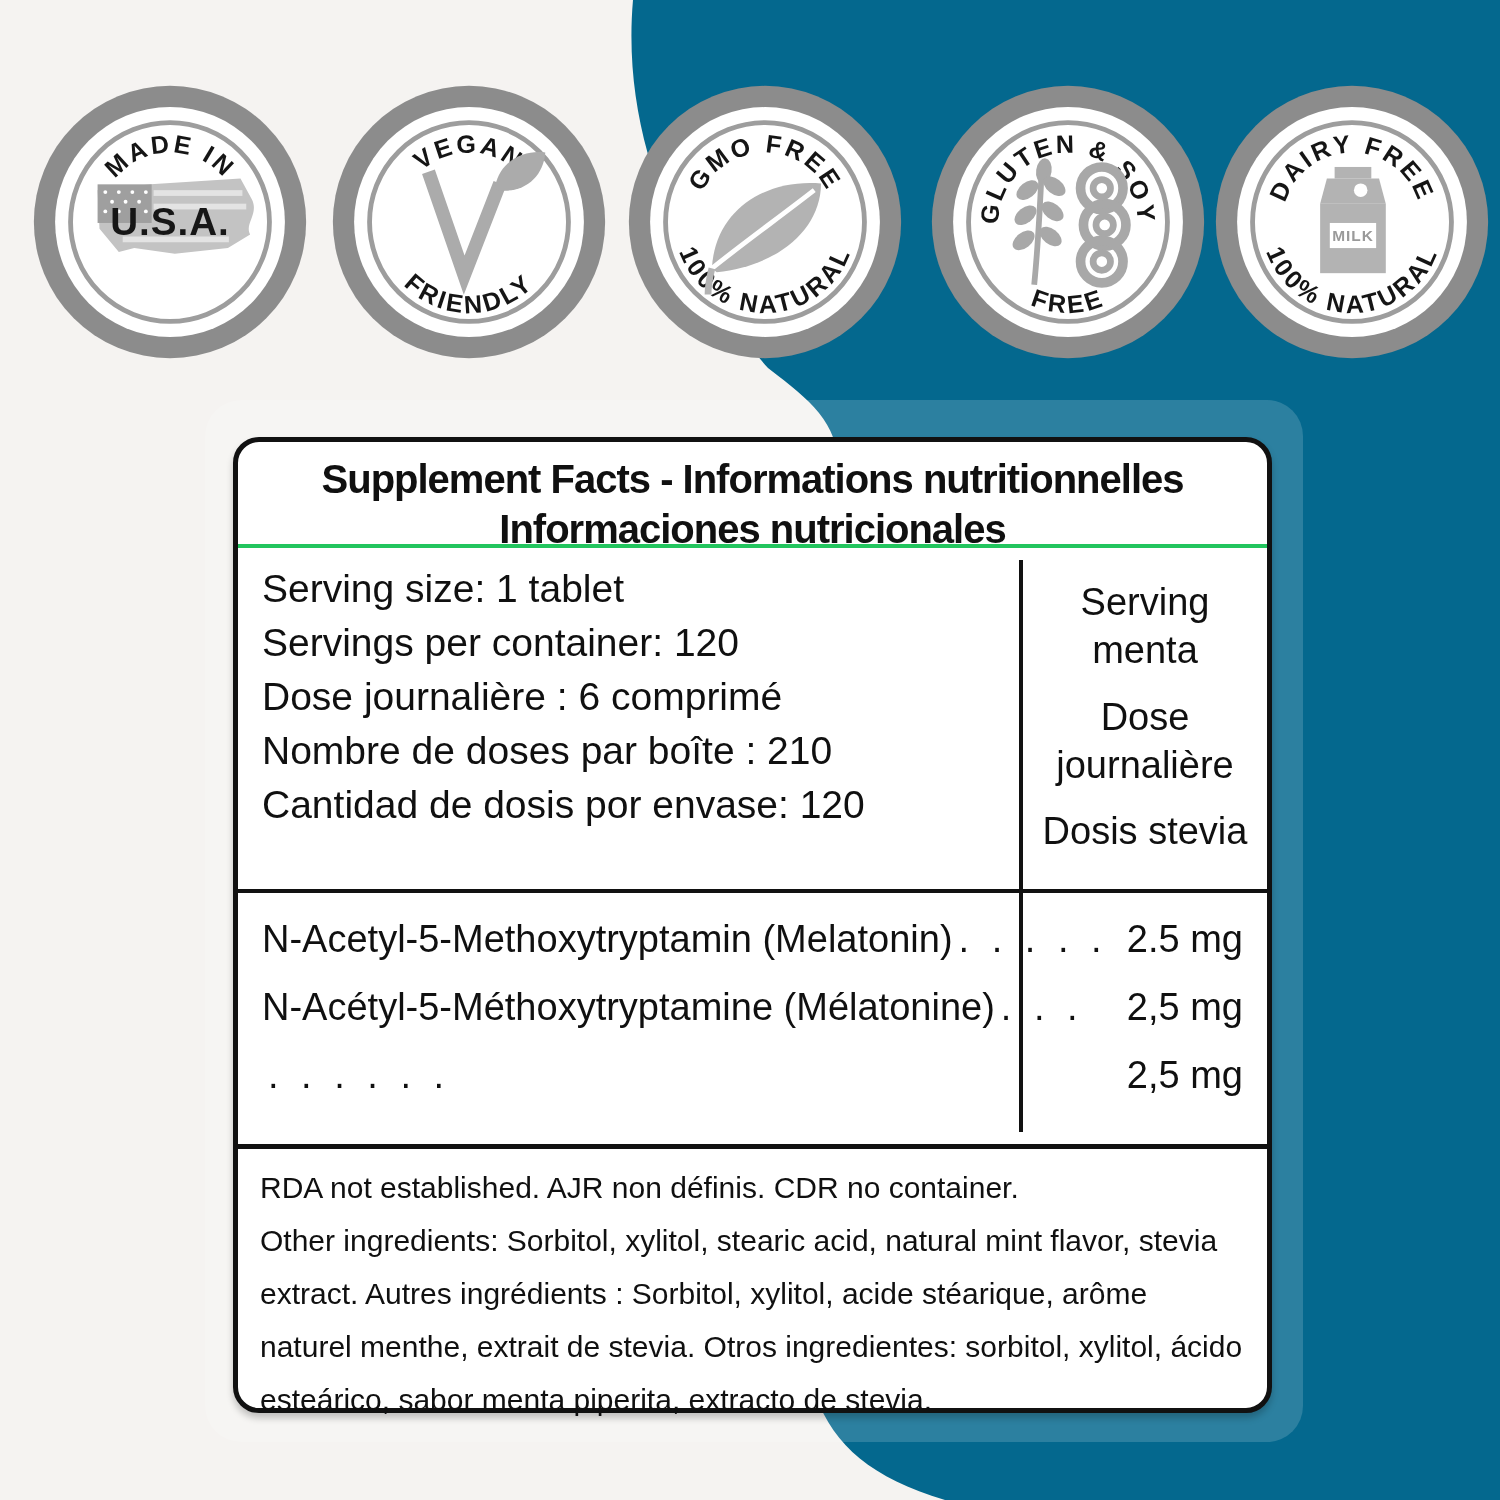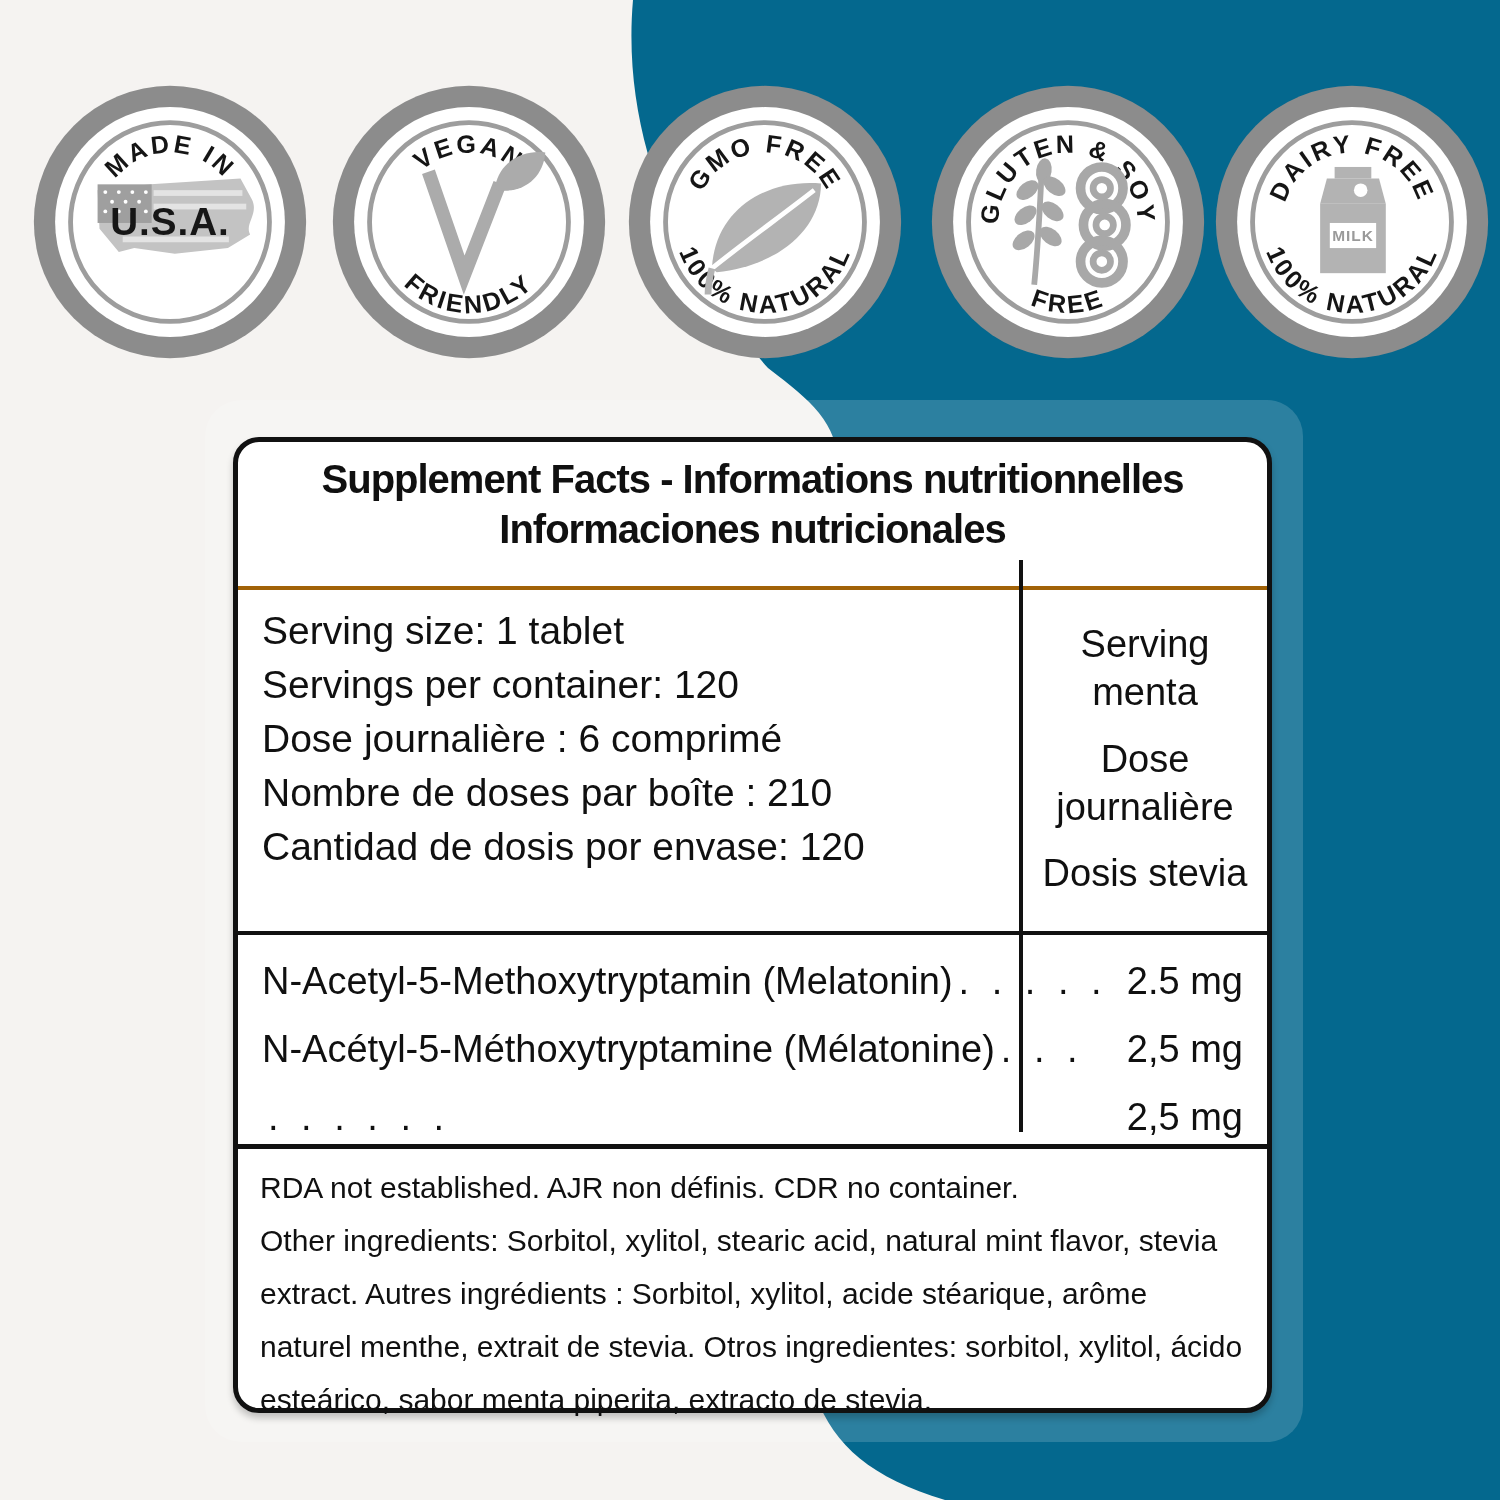--- a/index.html
+++ b/index.html
@@ -23,29 +23,29 @@
   
   .facts-card{
     position:absolute;left:233px;top:437px;width:1039px;height:976px;
     box-sizing:border-box;background:#ffffff;border:5px solid #111;border-radius:26px;
     box-shadow:0 5px 7px rgba(0,0,0,0.22);
     color:#101010;
   }
   .card-inner{position:relative;width:100%;height:100%;}
   .v-divider{position:absolute;left:781px;top:118px;width:4px;height:572px;background:#111;z-index:1;}
   .sec{box-sizing:border-box;overflow:hidden;}
-  .sec-header{height:144px;text-align:center;padding-top:12px;}
+  .sec-header{height:102px;text-align:center;padding-top:12px;}
   .title-line{font-size:40px;font-weight:700;letter-spacing:-1px;line-height:50px;}
-  .sec-serving{height:345px;border-top:4px solid #a16207;display:flex;}
+  .sec-serving{height:345px;border-top:4px solid #22c55e;display:flex;}
   .serving-left{width:785px;box-sizing:border-box;padding:14px 0 0 24px;}
   .serving-left div{font-size:39px;line-height:54px;white-space:nowrap;}
   .serving-right{flex:1;display:flex;flex-direction:column;justify-content:space-between;
     align-items:center;text-align:center;padding:30px 0 34px 0;box-sizing:border-box;}
   .serving-right span{font-size:38px;line-height:48px;white-space:pre-line;display:block;}
-  .sec-ingredients{height:213px;border-top:4px solid #111;position:relative;z-index:2;padding:12px 14px 0 24px;box-sizing:border-box;}
+  .sec-ingredients{height:255px;border-top:4px solid #111;position:relative;z-index:2;padding:12px 14px 0 24px;box-sizing:border-box;}
   .ing-row{display:flex;align-items:baseline;font-size:38px;line-height:68px;}
   .ing-name{white-space:nowrap;}
   .ing-dots{flex:1;overflow:hidden;white-space:nowrap;letter-spacing:6px;padding:0 6px;}
   .ing-amount{white-space:nowrap;padding-right:10px;}
   .sec-footnote{height:276px;border-top:5px solid #111;padding:12px 22px 0 22px;box-sizing:border-box;}
   .sec-footnote p{margin:0;font-size:30px;line-height:53px;}
 </style>
 </head>
 <body>
 

